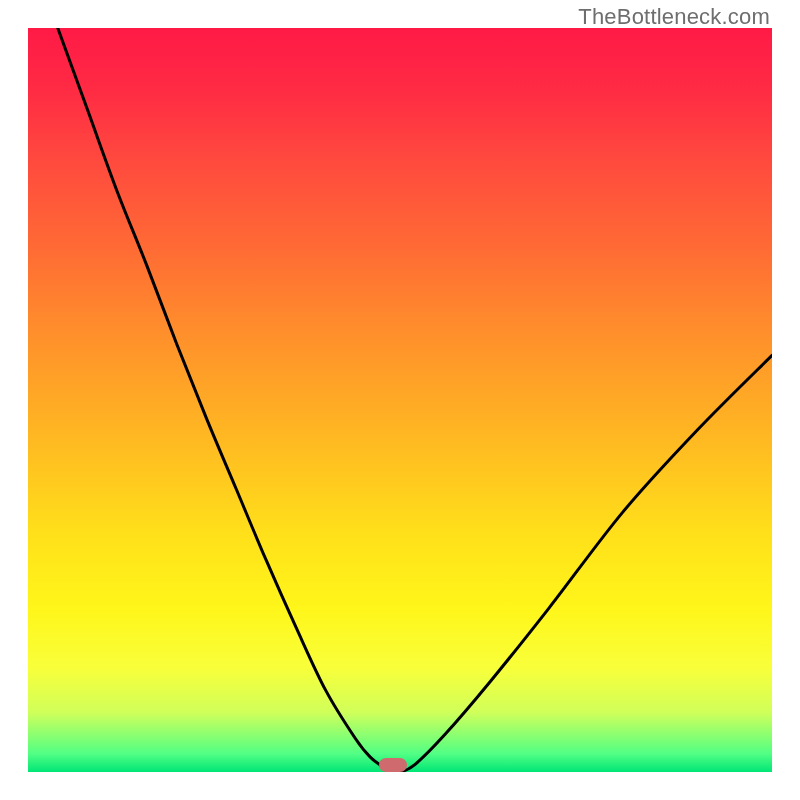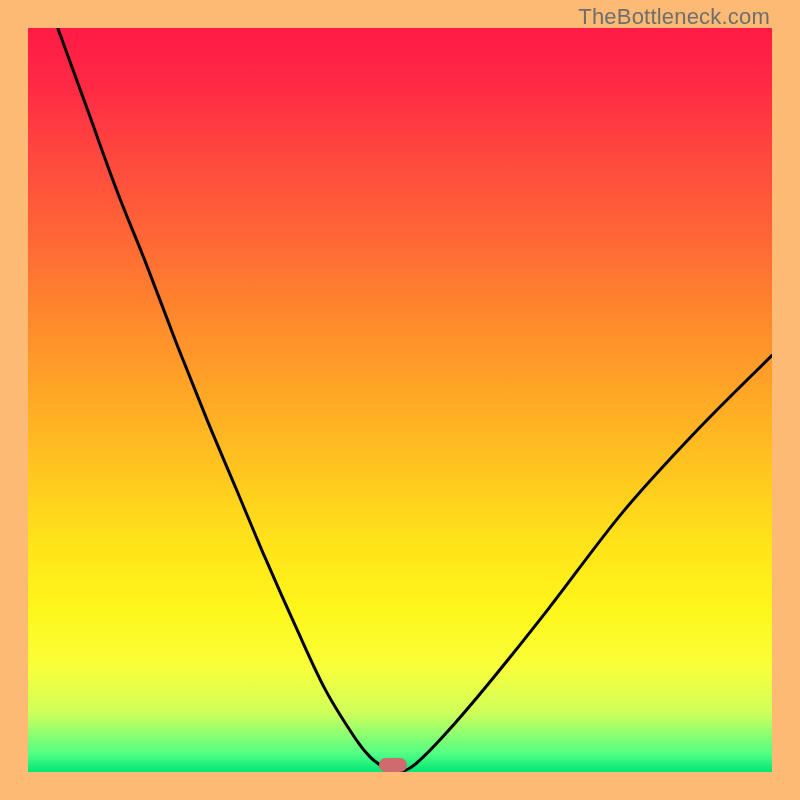--- a/index.html
+++ b/index.html
@@ -10,21 +10,21 @@
     overflow: hidden;
     background: #000;
     font-family: Arial, Helvetica, sans-serif;
   }
   .frame {
     position: absolute;
     top: 0;
     left: 0;
     width: 800px;
     height: 800px;
-    background: #fdba74;
+    background: #ffffff;
   }
   .plot-area {
     position: absolute;
     top: 28px;
     left: 28px;
     width: 744px;
     height: 744px;
     overflow: hidden;
   }
   .gradient-bg {

